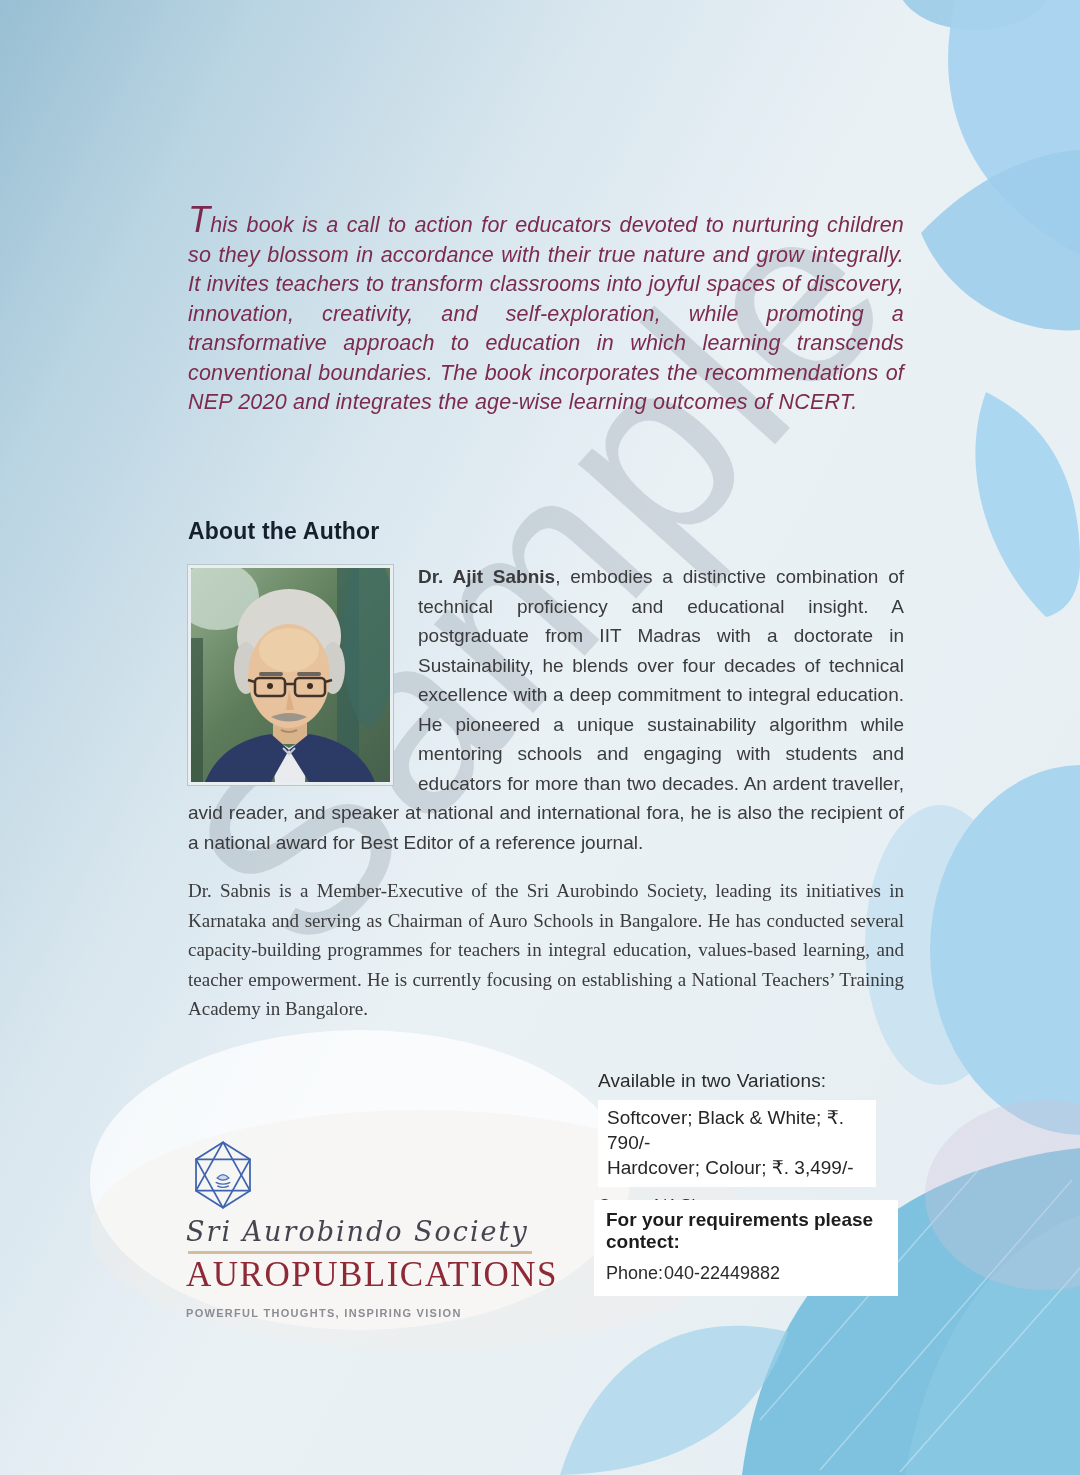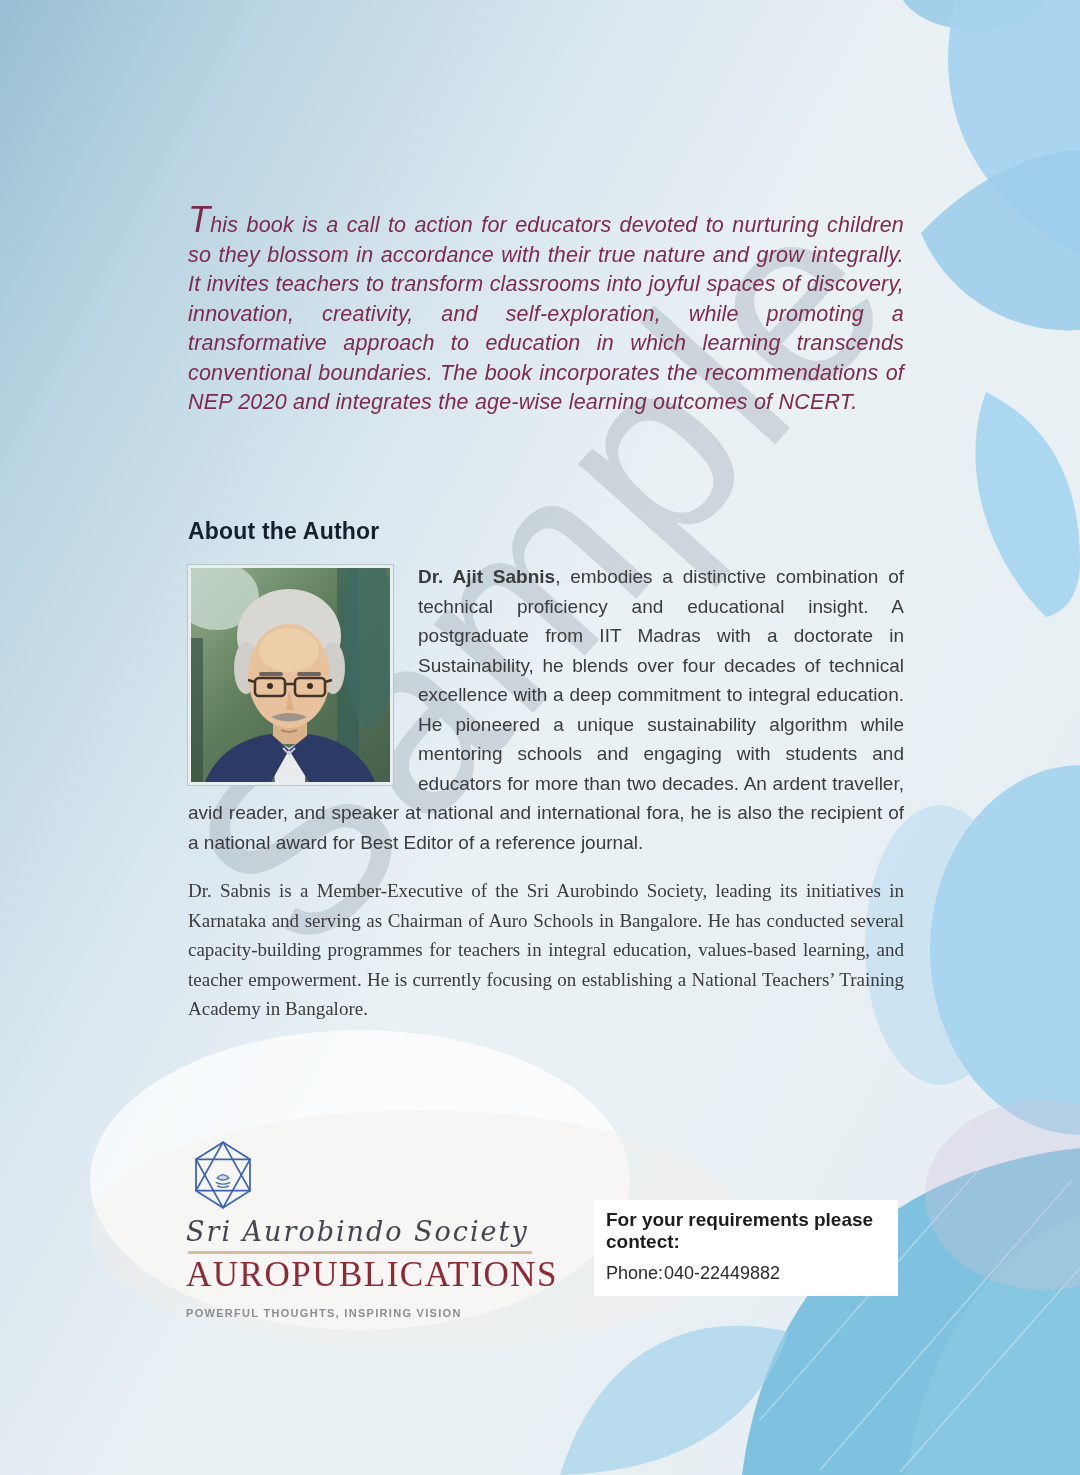--- a/index.html
+++ b/index.html
@@ -194,20 +194,28 @@
             <path d="M42,63 Q50,67 58,63" fill="none"></path>
           </g>
         </svg>
       </span>
       <div class="society-script">Sri Aurobindo Society</div>
       <div class="tan-rule"></div>
       <div class="pub-name">AUROPUBLICATIONS</div>
       <div class="pub-tagline">POWERFUL THOUGHTS, INSPIRING VISION</div>
     </div>
 
+    <div class="offer">
+      <div class="offer-availability">Available in two Variations:</div>
+      <div class="price-box">
+        <div class="price-line">Softcover; Black &amp; White; ₹. 790/-</div>
+        <div class="price-line">Hardcover; Colour; ₹. 3,499/-</div>
+      </div>
+      <div class="offer-size">Crown 1/4 Size</div>
+    </div>
 
     <div class="contact-box">
       <div class="contact-heading">For your requirements please contect:</div>
       <div class="contact-line"><span class="contact-label">Phone:</span><span>040-22449882</span></div>
     </div>
 
   </div>
 </div>
 
 </body></html>

